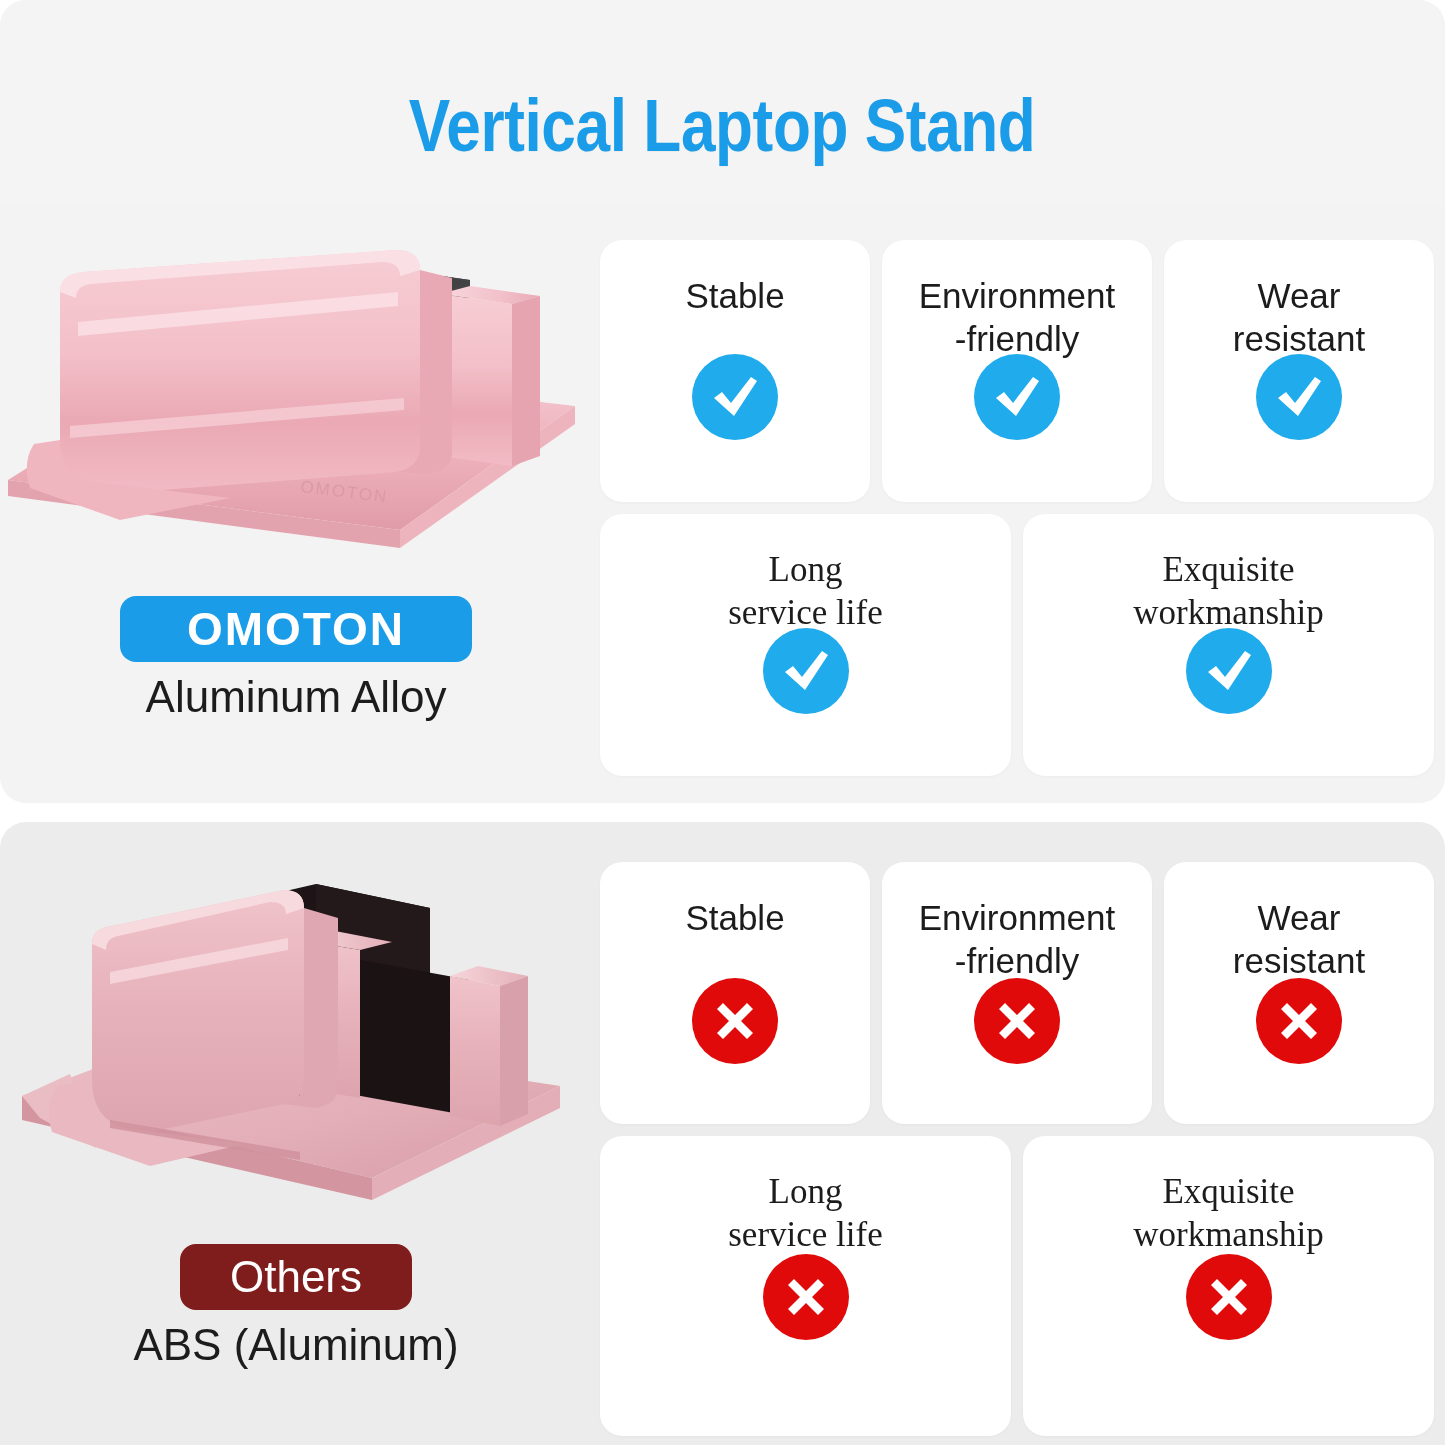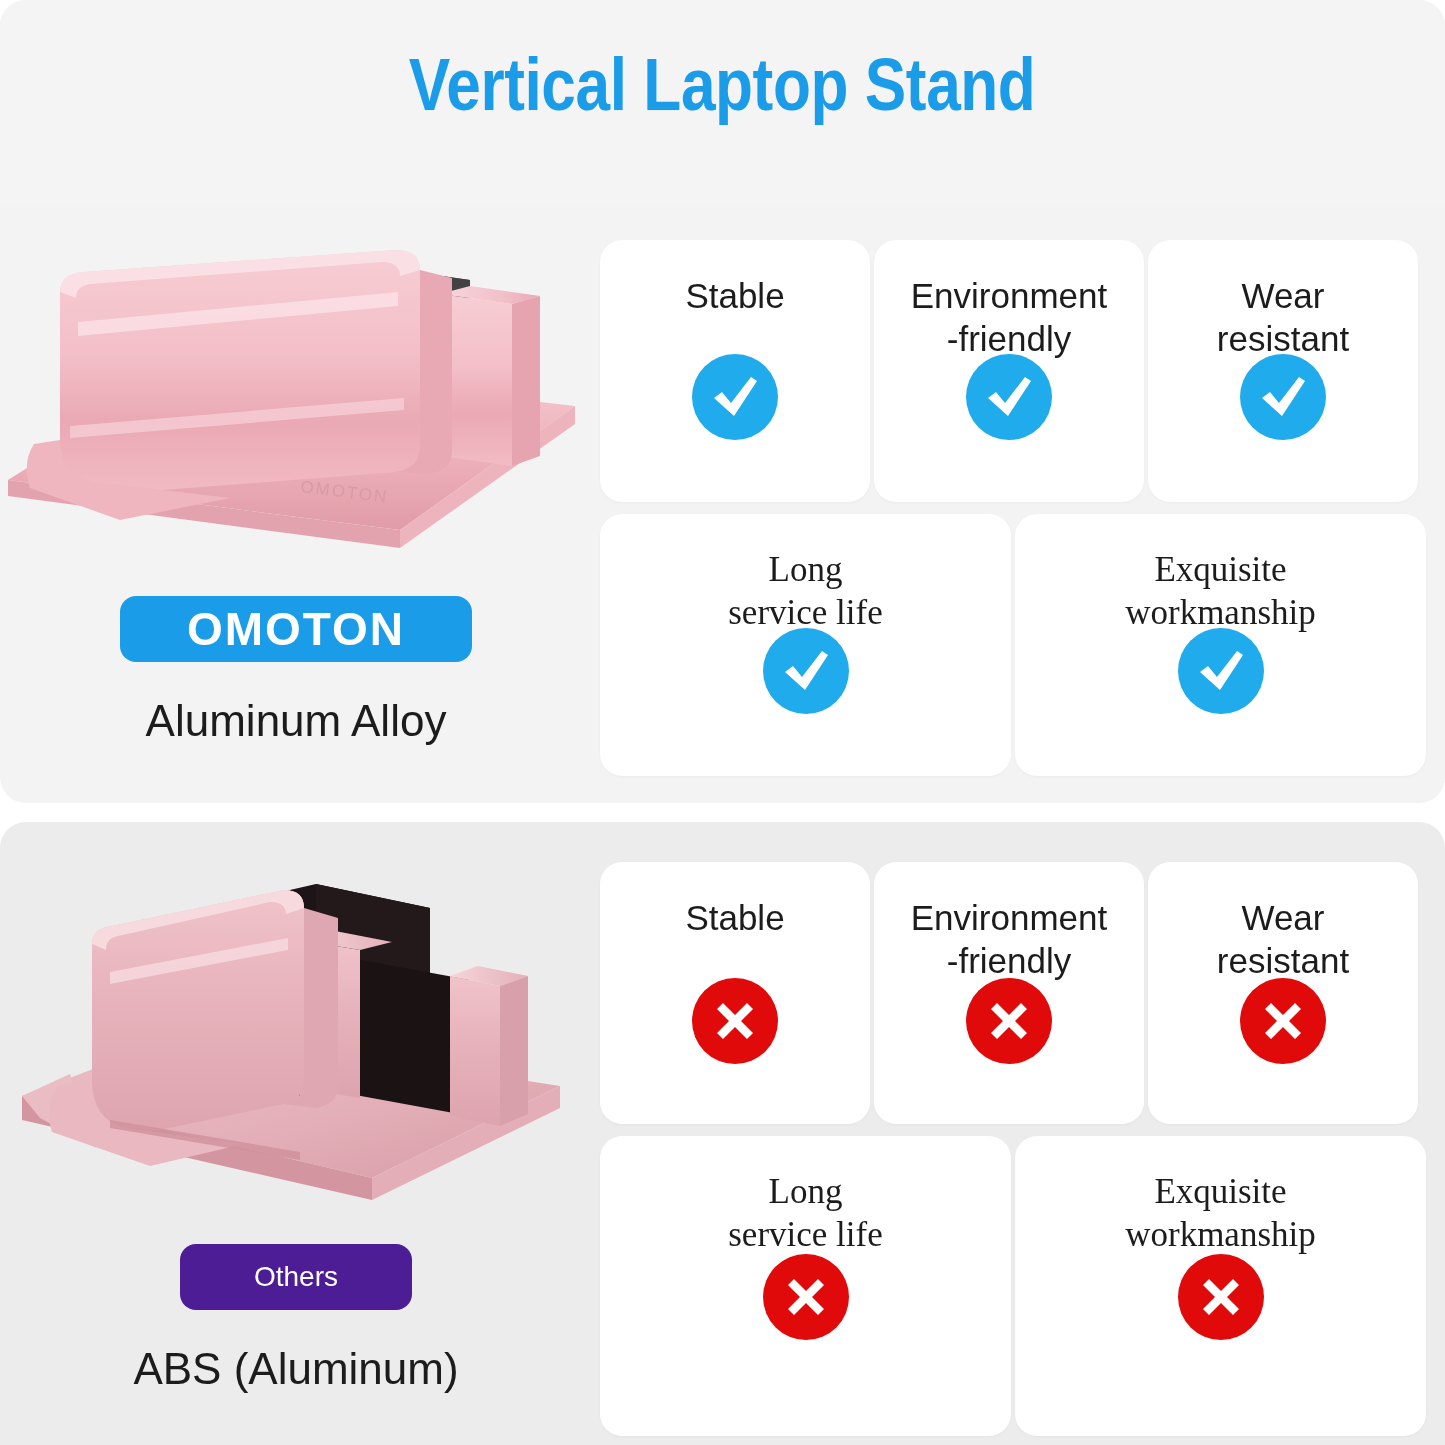--- a/index.html
+++ b/index.html
@@ -10,21 +10,21 @@
     overflow:hidden;
     position:relative;
   }
   .page{position:absolute;inset:0;background:#ffffff;}
 
   
   .title-wrap{
     position:absolute;left:0;top:0;width:1445px;height:206px;
     background:#f4f4f4;
     border-top-left-radius:26px;border-top-right-radius:26px;
-    display:flex;align-items:flex-start;justify-content:center;
+    display:flex;align-items:center;justify-content:center;
   }
   .title{
     margin-top:46px;
     font-size:74px;
     font-weight:bold;
     color:#1a9ce8;
     letter-spacing:-0.5px;
     transform:scaleX(0.84);
     transform-origin:center top;
     white-space:nowrap;
@@ -62,38 +62,38 @@
     border-radius:16px;
     color:#ffffff;font-weight:bold;
     line-height:1;
   }
   .badge-omoton{
     background:#1a9ce8;
     width:352px;height:66px;
     font-size:46px;letter-spacing:2px;
   }
   .badge-others{
-    background:#4c1d95;
+    background:#7f1d1d;
     width:232px;height:66px;
-    font-size:28px;letter-spacing:0px;
+    font-size:44px;letter-spacing:0px;
     font-weight:normal;
   }
   .material{
-    margin-top:34px;
+    margin-top:10px;
     font-size:44px;color:#1c1c1c;
     text-align:center;
     white-space:nowrap;
   }
 
   
   .cards{position:absolute;}
   .cards-top{left:600px;top:240px;width:835px;height:538px;}
   .cards-bottom{left:600px;top:862px;width:835px;height:590px;}
 
-  .card-row{display:flex;gap:4px;}
+  .card-row{display:flex;gap:12px;}
   .card-row.r1{height:262px;}
   .card-row.r2{height:262px;margin-top:12px;}
   .cards-bottom .card-row.r2{height:300px;}
 
   .card{
     background:#ffffff;
     border-radius:22px;
     display:flex;flex-direction:column;
     align-items:center;
     box-shadow:0 1px 3px rgba(0,0,0,0.035);

